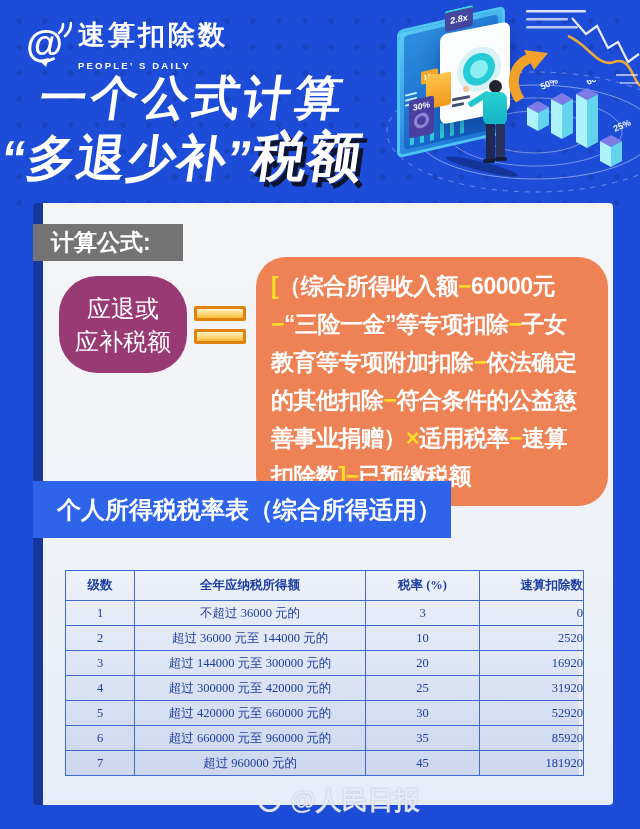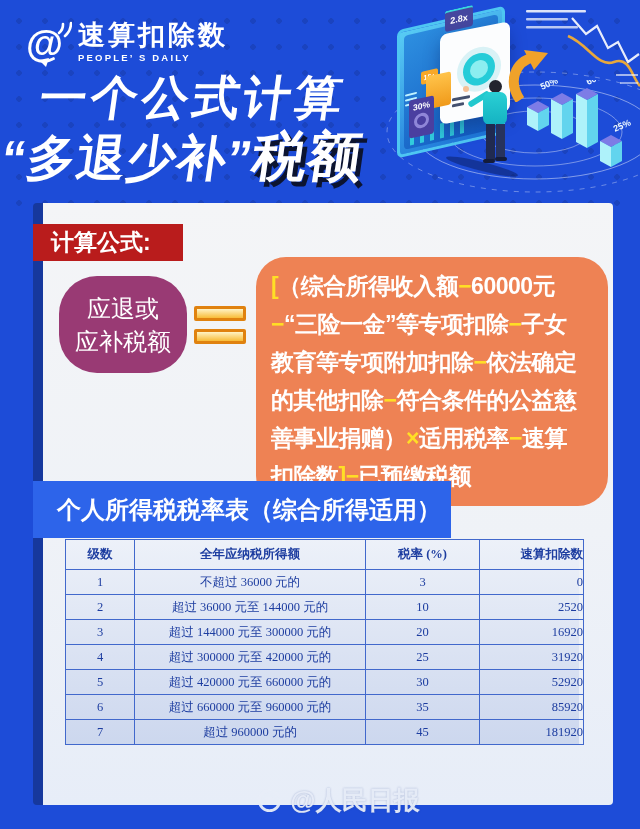--- a/index.html
+++ b/index.html
@@ -4,21 +4,21 @@
 <style>
   html,body{margin:0;padding:0;}
   body{width:640px;height:829px;position:relative;overflow:hidden;
        background:#1d4cd8;font-family:"Liberation Sans","DejaVu Sans",sans-serif;}
   .dots{position:absolute;left:0;top:0;width:640px;height:208px;
         background-image:radial-gradient(circle,#1a43bf 2.6px,rgba(0,0,0,0) 3px);
         background-size:26px 26px;background-position:6px 8px;}
   
   .logo{position:absolute;left:26px;top:20px;display:flex;align-items:flex-start;gap:6px;z-index:4;}
   .logo-txt .cn{color:#fff;font-size:27px;font-weight:bold;letter-spacing:3px;line-height:30px;}
-  .logo-txt .en{color:#fff;font-size:9.5px;letter-spacing:2.2px;font-weight:bold;margin-top:2px;}
+  .logo-txt .en{color:#fff;font-size:9.5px;letter-spacing:2.2px;font-weight:bold;margin-top:10px;}
   
   .title{position:absolute;left:14px;top:70px;z-index:3;color:#fff;font-weight:900;
          transform:skewX(-8deg);transform-origin:left top;line-height:1.18;}
   .title .l1{font-size:47px;letter-spacing:4px;padding-left:30px;white-space:nowrap;}
   .title .l2{font-size:49px;letter-spacing:1px;white-space:nowrap;}
   .title .shadowed{font-size:54px;text-shadow:5px 5px 0 #0c1430;}
   
   .illu{position:absolute;left:385px;top:0;width:255px;height:208px;z-index:1;}
   .illu *{position:absolute;}
   .monitor{left:12px;top:18px;width:102px;height:122px;transform:skewY(-13deg);
@@ -56,37 +56,37 @@
   .person .leg2{left:18px;top:44px;width:9px;height:34px;background:#27335e;}
   .person .shoe1{left:5px;top:79px;width:12px;height:4px;background:#141c3a;border-radius:2px;}
   .person .shoe2{left:17px;top:77px;width:12px;height:4px;background:#141c3a;border-radius:2px;}
   .pshadow{left:60px;top:162px;width:74px;height:9px;background:rgba(8,25,80,.45);
            border-radius:50%;transform:rotate(14deg);}
   .iso-label{fill:#eaf6ff;font-size:9px;font-weight:bold;}
   
   .panel{position:absolute;left:33px;top:203px;width:570px;height:602px;z-index:2;
          border-left:10px solid #16389d;border-radius:4px;
          background:linear-gradient(180deg,#f4f5f7 0%,#eff2f7 55%,#e7edf8 100%);}
-  .calc-label{position:absolute;left:33px;top:224px;width:150px;height:37px;background:#b91c1c;z-index:3;
+  .calc-label{position:absolute;left:33px;top:224px;width:150px;height:37px;background:#737373;z-index:3;
          color:#fff;font-size:23px;font-weight:bold;line-height:37px;padding-left:18px;box-sizing:border-box;}
   .blob{position:absolute;left:59px;top:276px;width:128px;height:97px;border-radius:38px;background:#993a74;
         z-index:3;color:#fff;font-weight:normal;font-size:24px;text-align:center;line-height:33px;
         display:flex;flex-direction:column;justify-content:center;}
   .equals{position:absolute;left:194px;top:306px;width:52px;z-index:3;}
   .equals i{display:block;height:9px;border:3px solid #e0820f;border-radius:2px;margin-bottom:8px;
         background:linear-gradient(180deg,#fff3c4,#f8bc37);}
   .fbox{position:absolute;left:256px;top:257px;width:352px;height:249px;background:#ee8254;border-radius:30px;
         z-index:3;box-sizing:border-box;padding:10px 14px 0 15px;}
   .fbox .fline{white-space:nowrap;color:#fff;font-weight:bold;font-size:23px;line-height:38px;letter-spacing:-.5px;}
   .fbox .op{color:#ffdf25;}
   .tbl-title{position:absolute;left:33px;top:481px;width:418px;height:57px;background:#2d64ea;z-index:3;
         color:#fff;font-size:24px;font-weight:bold;line-height:57px;padding-left:24px;box-sizing:border-box;
         white-space:nowrap;}
   
-  .taxwrap{position:absolute;left:65px;top:539px;width:514px;z-index:3;
+  .taxwrap{position:absolute;left:65px;top:570px;width:514px;z-index:3;
         background:linear-gradient(180deg,#edf1f9,#ccd7ee);}
   table{border-collapse:collapse;width:514px;table-layout:fixed;
         font-family:"Liberation Serif","DejaVu Serif",serif;color:#1d3da0;}
   th,td{border:1px solid #4168cc;text-align:center;padding:0;font-size:12.5px;}
   th{height:29px;font-weight:bold;}
   td{height:24px;}
   th:nth-child(1),td:nth-child(1){width:68px;}
   th:nth-child(2),td:nth-child(2){width:230px;}
   th:nth-child(3),td:nth-child(3){width:113px;}
   th:nth-child(4),td:nth-child(4){width:103px;text-align:right;}

